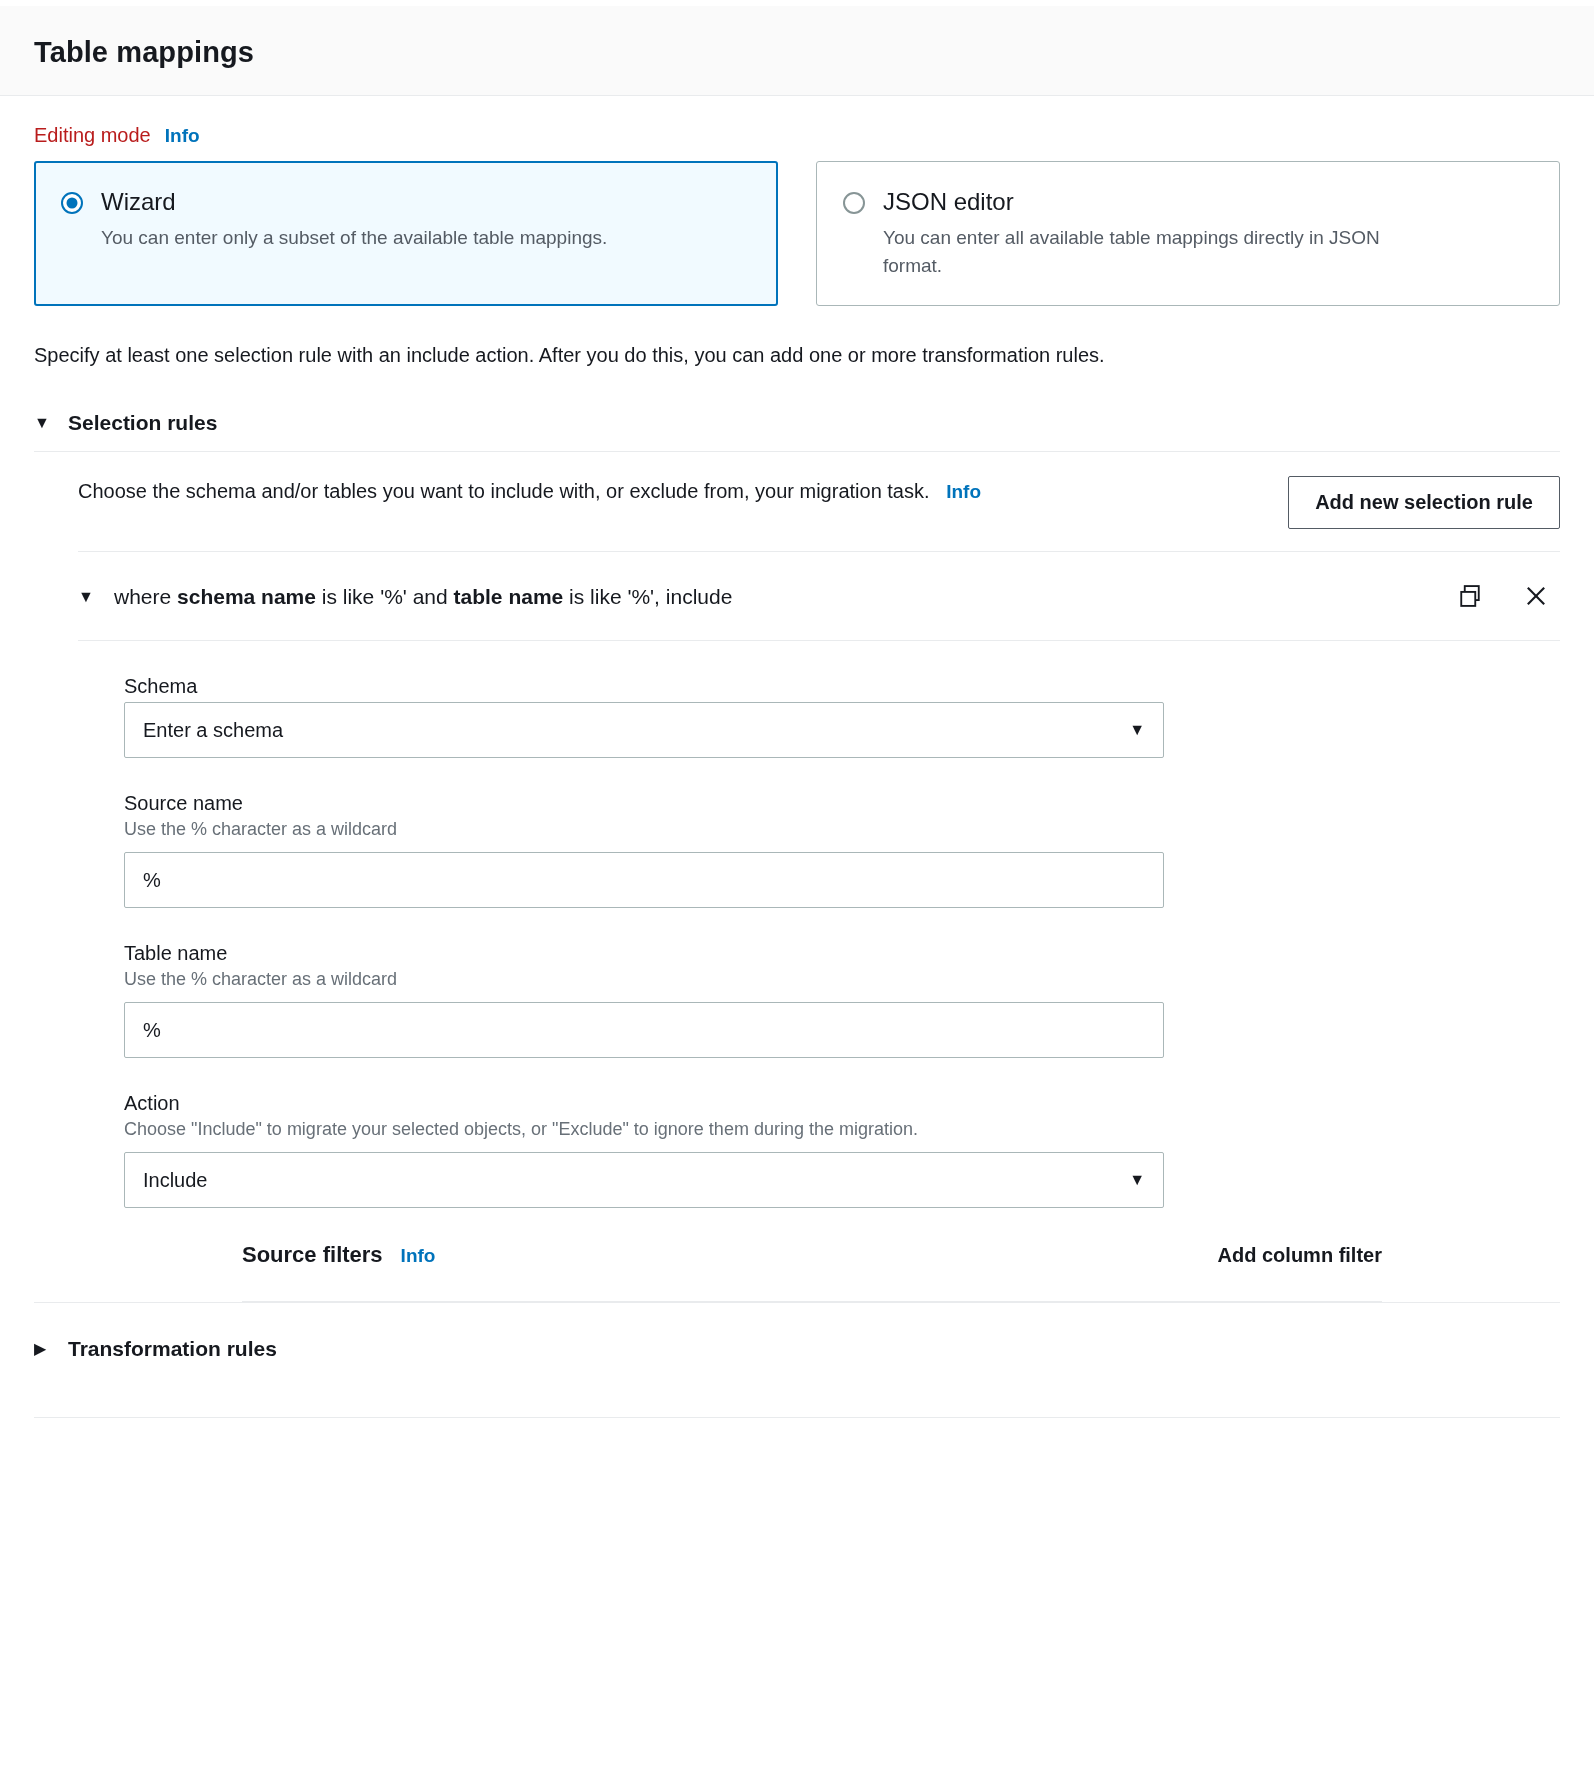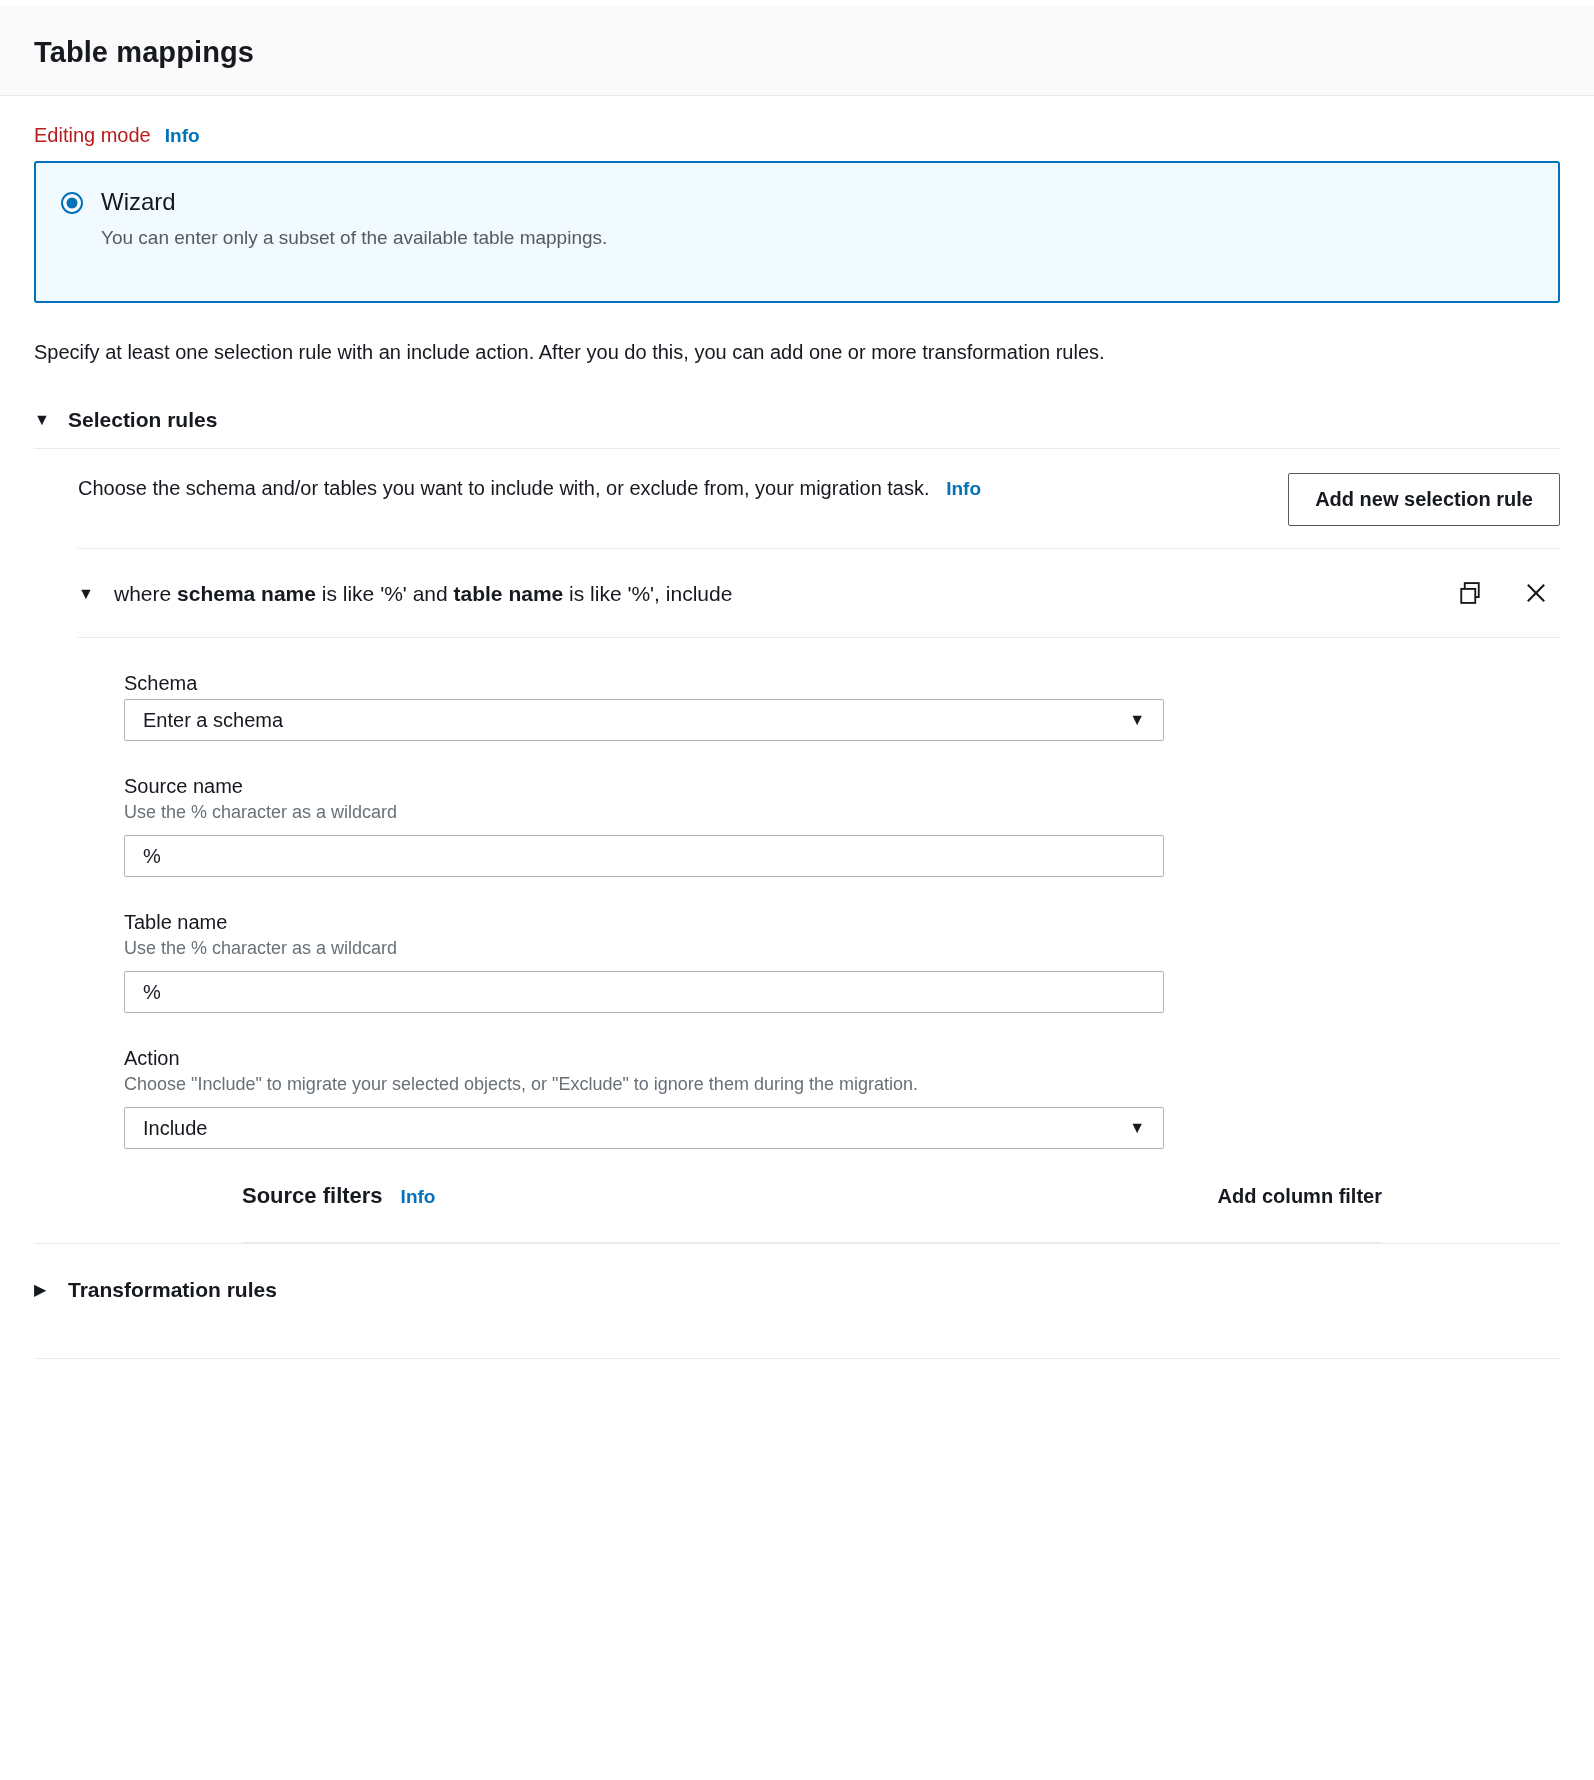--- a/index.html
+++ b/index.html
@@ -210,21 +210,21 @@
     margin-bottom: 4px;
   }
   .form-hint {
     font-size: 18px;
     color: #687078;
     margin-bottom: 12px;
   }
   .form-group { margin-bottom: 34px; }
   .select, .text-input {
     width: 1040px;
-    height: 42px;
+    height: 56px;
     border: 1px solid #aab7b8;
     border-radius: 2px;
     background: #ffffff;
     font-size: 20px;
     color: #16191f;
     padding: 0 18px;
     font-family: "Liberation Sans", sans-serif;
     display: flex;
     align-items: center;
   }
@@ -292,20 +292,27 @@
       <span class="info-link">Info</span>
     </div>
 
     <div class="radio-row">
       <div class="radio-card selected">
         <div class="radio-top">
           <span class="radio-dot on"></span>
           <span class="radio-title">Wizard</span>
         </div>
         <div class="radio-desc">You can enter only a subset of the available table mappings.</div>
+      </div>
+      <div class="radio-card">
+        <div class="radio-top">
+          <span class="radio-dot"></span>
+          <span class="radio-title">JSON editor</span>
+        </div>
+        <div class="radio-desc">You can enter all available table mappings directly in JSON format.</div>
       </div>
     </div>
 
     <div class="instruction">Specify at least one selection rule with an include action. After you do this, you can add one or more transformation rules.</div>
 
     <div class="section">
       <div class="section-head">
         <span class="caret">▼</span>
         <span class="section-title">Selection rules</span>
       </div>

